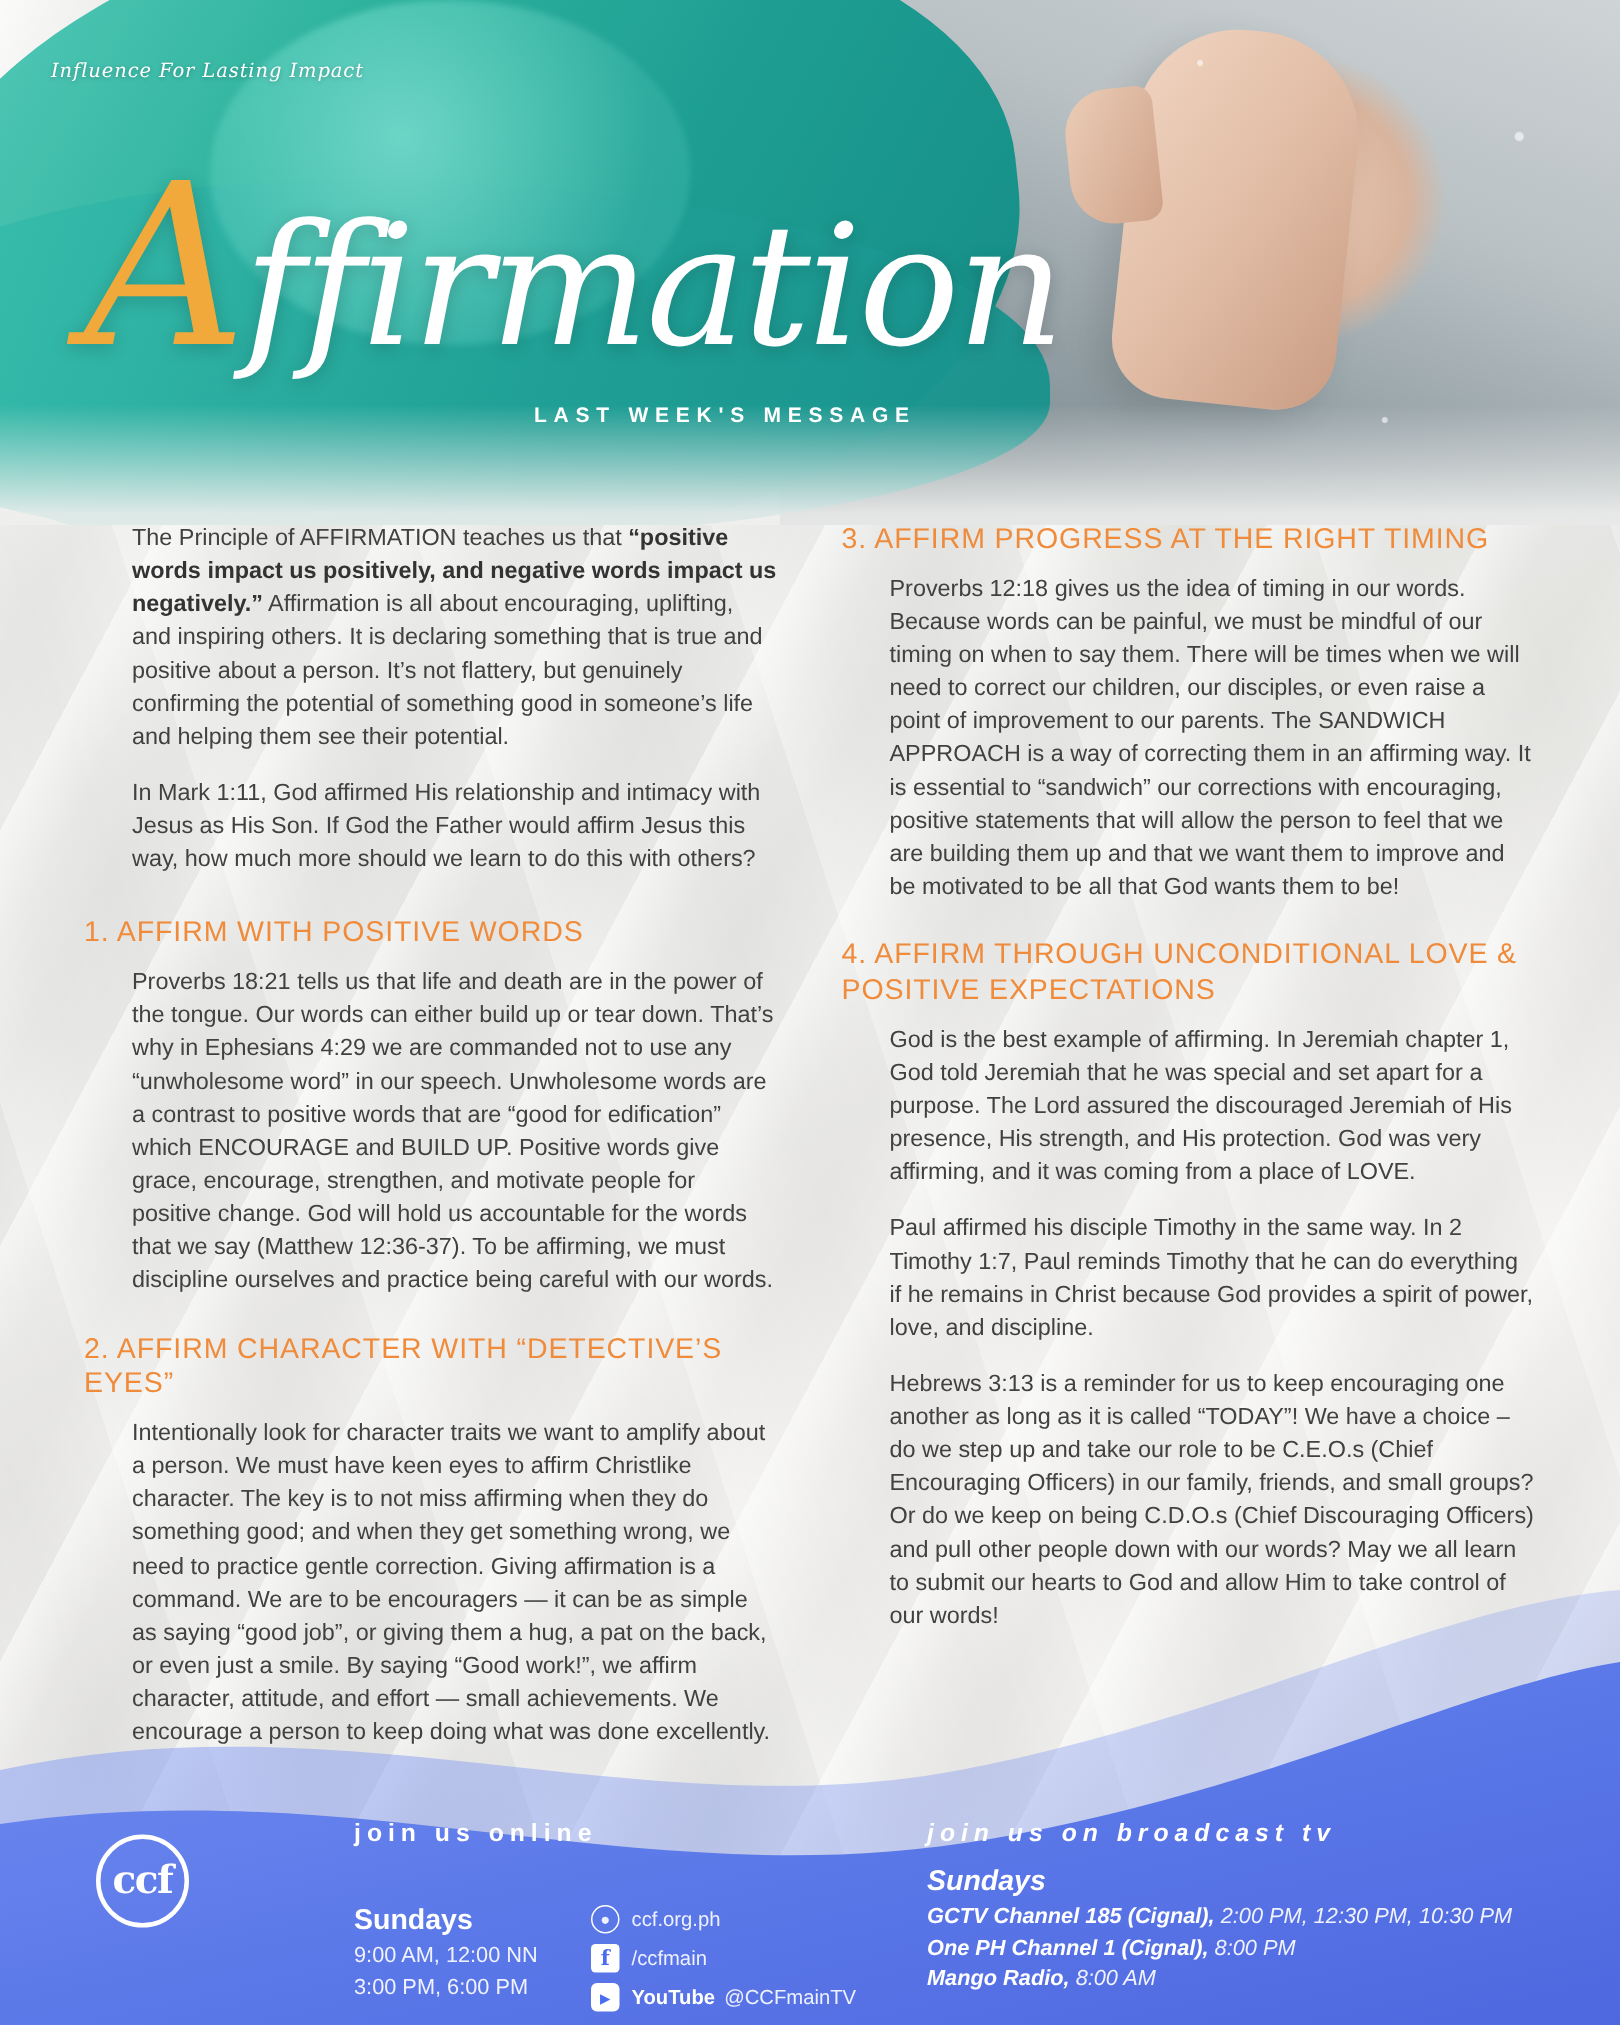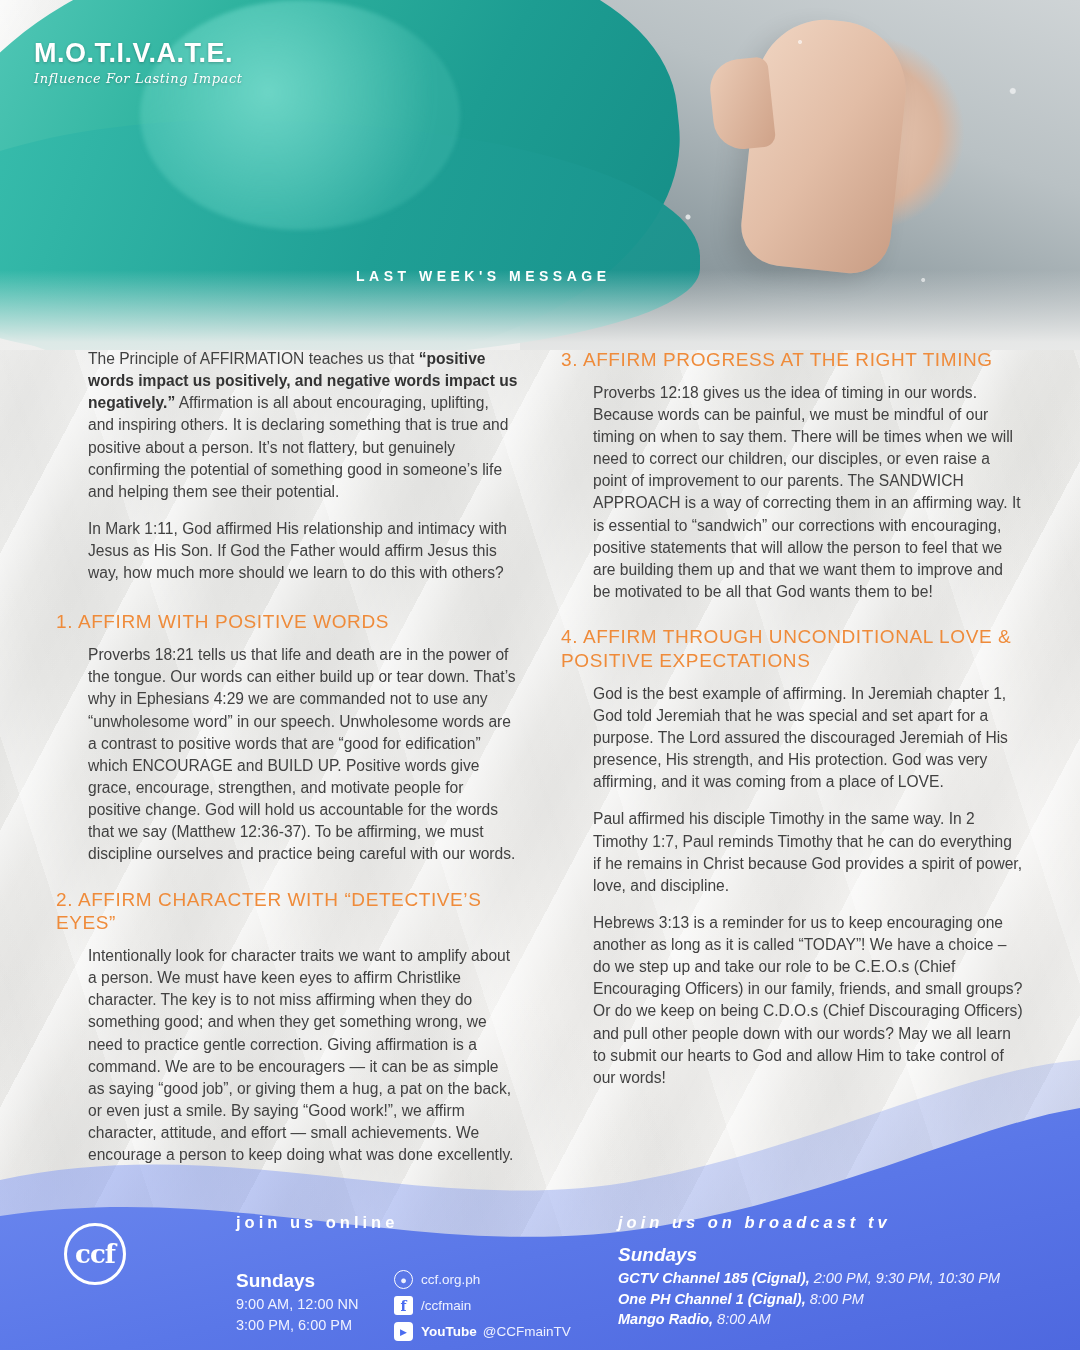--- a/index.html
+++ b/index.html
@@ -231,24 +231,24 @@
     <div class="hero-photo">
       <div class="thumb"></div>
     </div>
     <div class="hero-green"></div>
     <div class="hero-green-2"></div>
     <div class="hero-teal-blob"></div>
     <div class="hero-fade"></div>
   </div>
 
   <div class="logo">
-    <div class="logo-main">M.O.T.I.V.A.T.E.</div>
     <div class="logo-sub">Influence For Lasting Impact</div>
   </div>
 
+  <div class="hero-title"><span class="cap">A</span><span>ffirmation</span></div>
   <div class="hero-sub">LAST WEEK'S MESSAGE</div>
 
   <div class="content">
 
     <div class="col left">
       <p><span>The Principle of AFFIRMATION teaches us that </span><strong>“positive words impact us positively, and negative words impact us negatively.”</strong><span> Affirmation is all about encouraging, uplifting, and inspiring others. It is declaring something that is true and positive about a person. It’s not flattery, but genuinely confirming the potential of something good in someone’s life and helping them see their potential.</span></p>
       <p>In Mark 1:11, God affirmed His relationship and intimacy with Jesus as His Son. If God the Father would affirm Jesus this way, how much more should we learn to do this with others?</p>
 
       <h2>1. AFFIRM WITH POSITIVE WORDS</h2>
       <p>Proverbs 18:21 tells us that life and death are in the power of the tongue. Our words can either build up or tear down. That’s why in Ephesians 4:29 we are commanded not to use any “unwholesome word” in our speech. Unwholesome words are a contrast to positive words that are “good for edification” which ENCOURAGE and BUILD UP. Positive words give grace, encourage, strengthen, and motivate people for positive change. God will hold us accountable for the words that we say (Matthew 12:36-37). To be affirming, we must discipline ourselves and practice being careful with our words.</p>
@@ -313,19 +313,19 @@
               <span>@CCFmainTV</span>
             </span>
           </div>
         </div>
       </div>
     </div>
 
     <div class="foot-col tv">
       <div class="foot-head">join us on broadcast tv</div>
       <div class="foot-day">Sundays</div>
-      <div class="foot-line"><b>GCTV Channel 185 (Cignal),</b><span> 2:00 PM, 9:30 PM, 10:30 PM</span></div>
+      <div class="foot-line"><b>GCTV Channel 185 (Cignal),</b><span> 2:00 PM, 12:30 PM, 10:30 PM</span></div>
       <div class="foot-line"><b>One PH Channel 1 (Cignal),</b><span> 8:00 PM</span></div>
       <div class="foot-line"><b>Mango Radio,</b><span> 8:00 AM</span></div>
     </div>
   </div>
 
 </div>
 
 </body></html>

